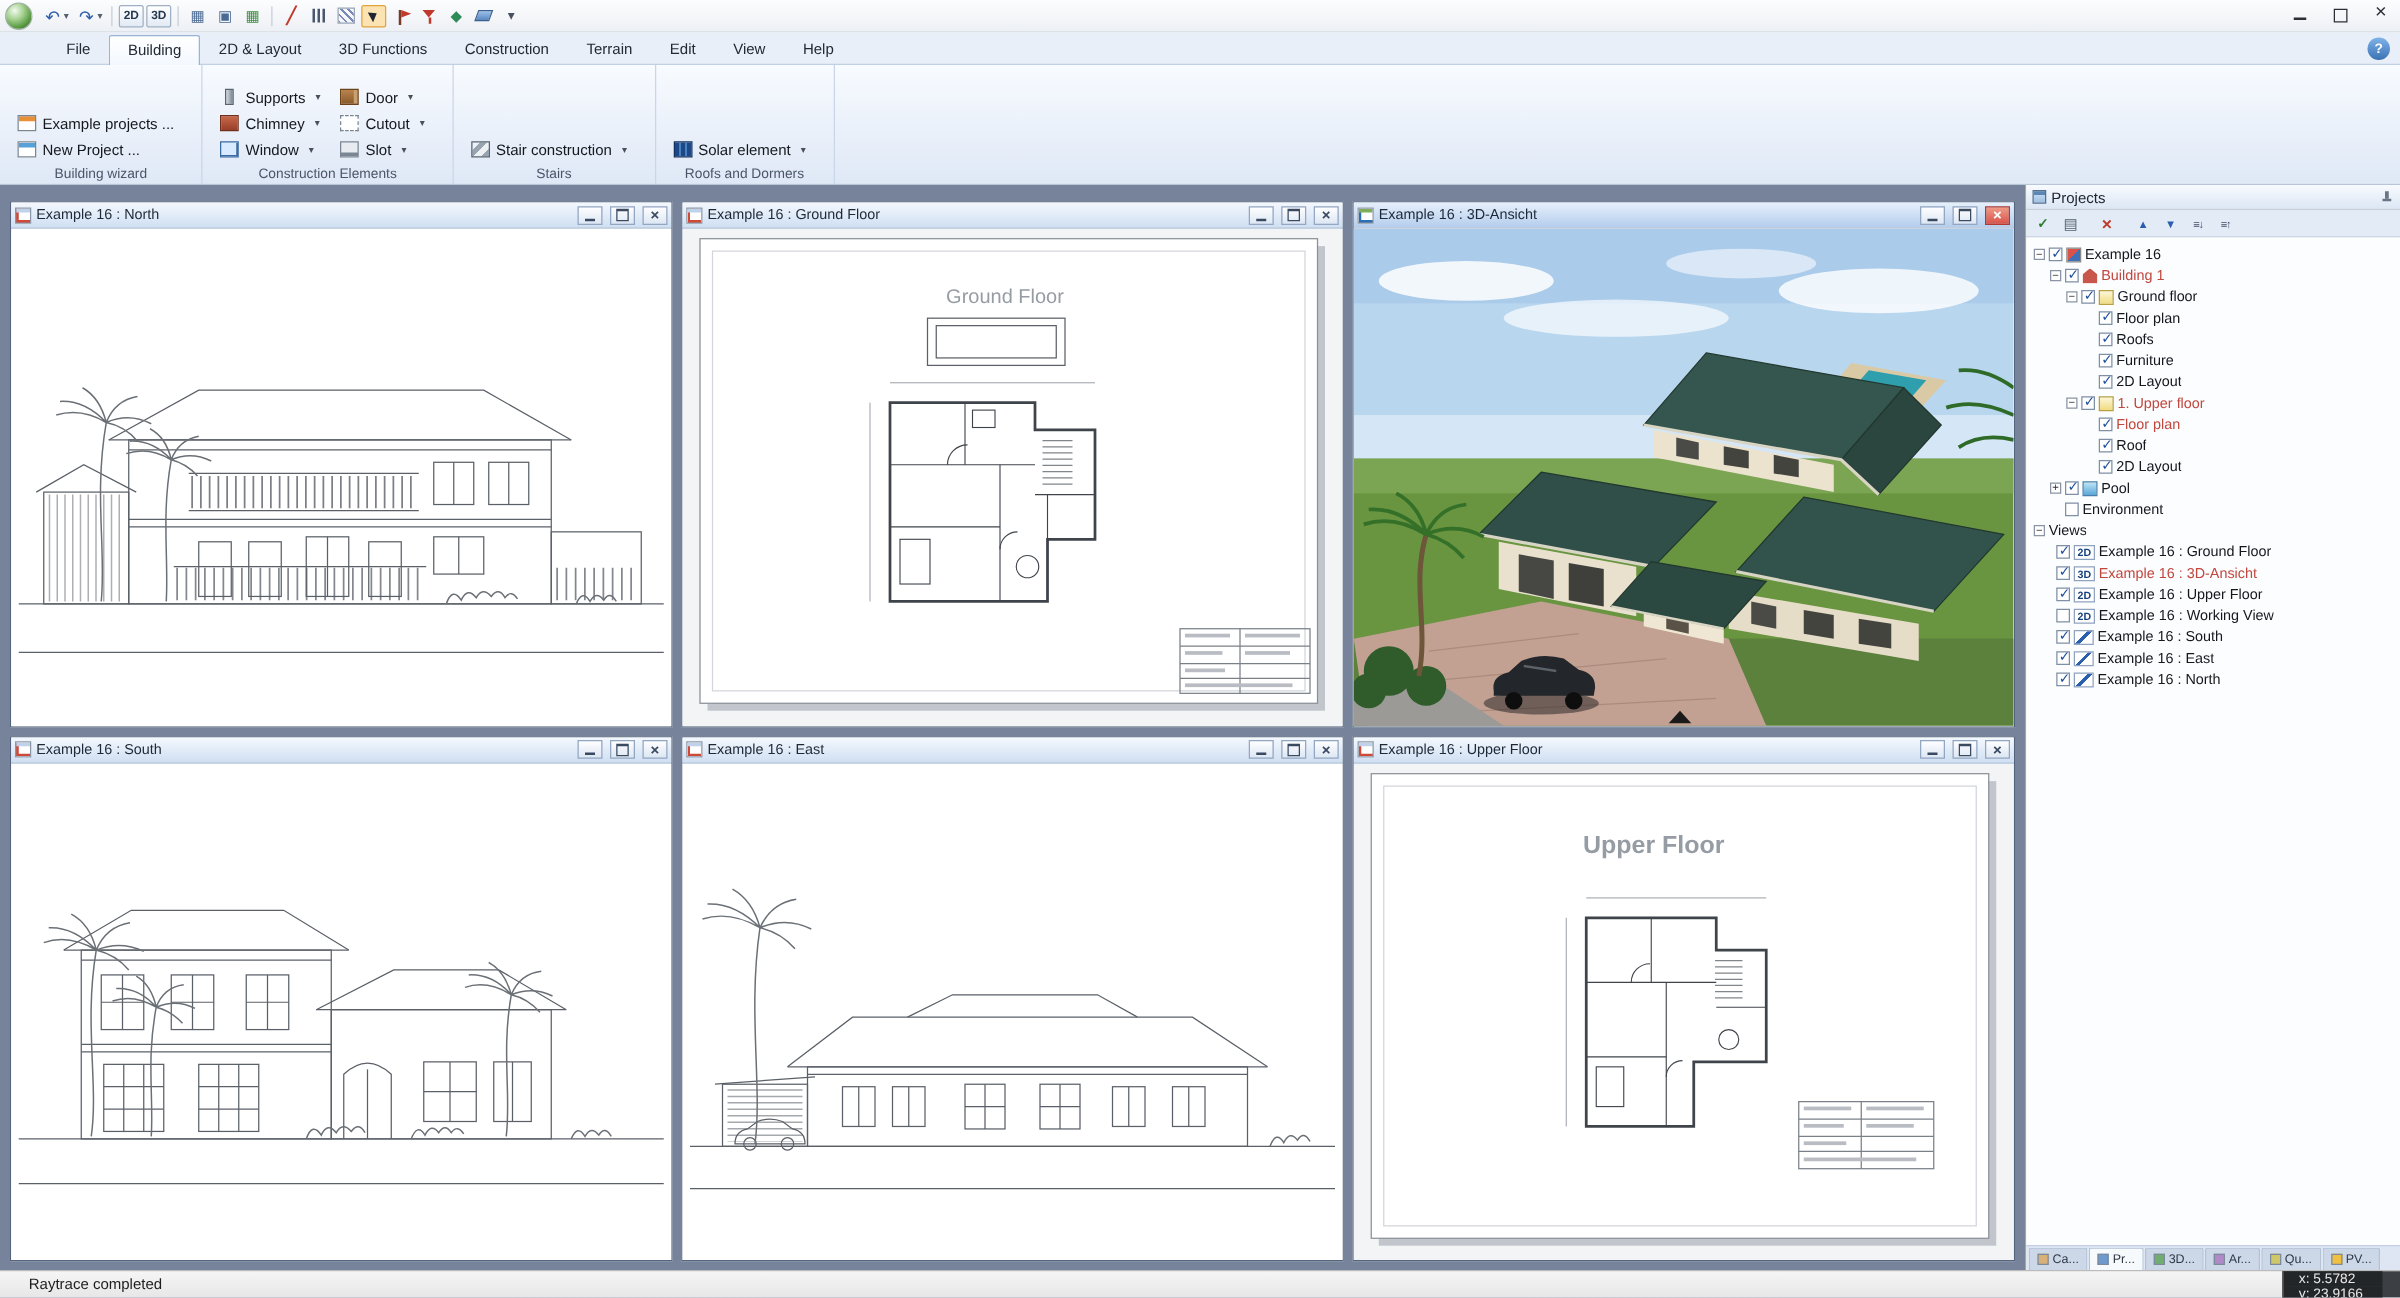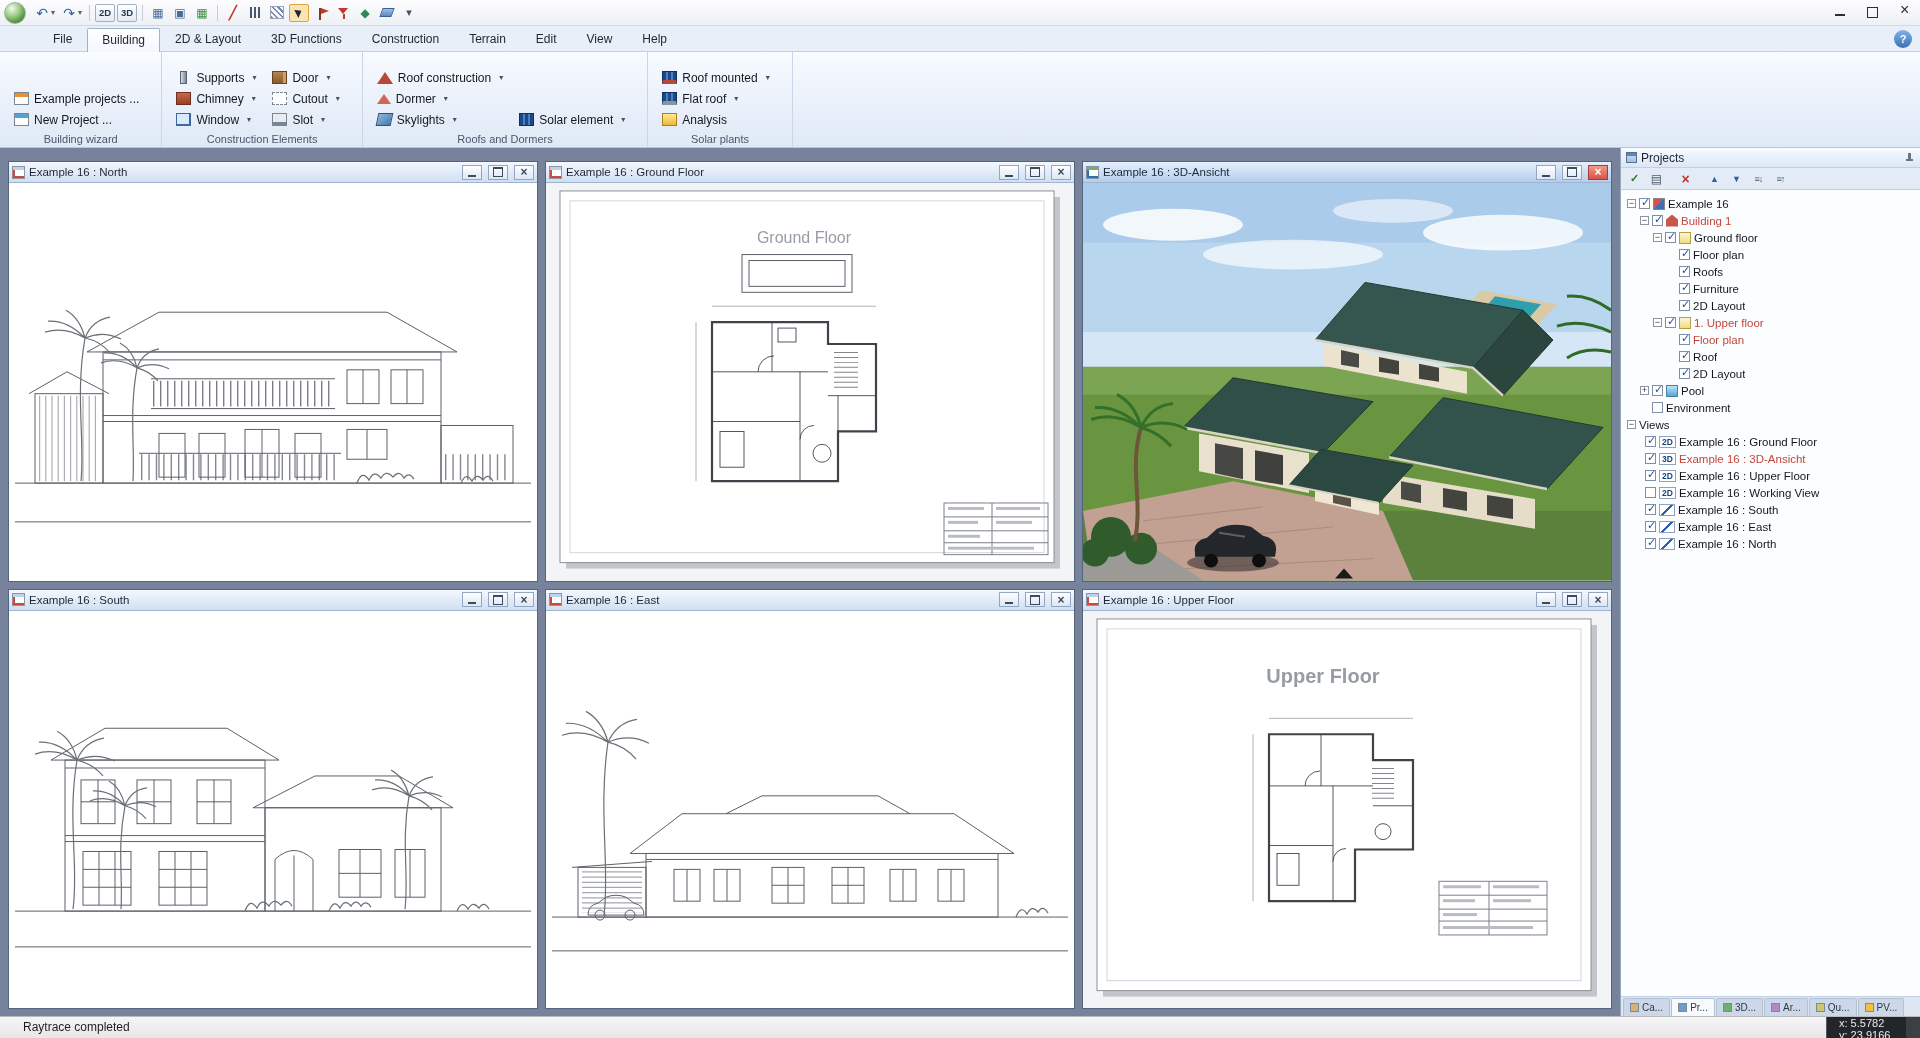--- a/index.html
+++ b/index.html
@@ -233,62 +233,40 @@
           <span>Cutout</span>
         </div>
         <div class="ritem dd">
           <span class="ic ic-slot"></span>
           <span>Slot</span>
         </div>
       </div>
       <div class="rgroup-label">Construction Elements</div>
     </div>
 
-
     <div class="rgroup">
       <div class="rcol">
         <div class="ritem dd">
-          <span class="ic ic-roof"></span>
-          <span>Roof construction</span>
-        </div>
-        <div class="ritem dd">
-          <span class="ic ic-dormer"></span>
-          <span>Dormer</span>
-        </div>
-        <div class="ritem dd">
-          <span class="ic ic-skylight"></span>
-          <span>Skylights</span>
-        </div>
-      </div>
+          <span class="ic ic-stair"></span>
+          <span>Stair construction</span>
+        </div>
+      </div>
+      <div class="rgroup-label">Stairs</div>
+    </div>
+
+    <div class="rgroup">
       <div class="rcol">
         <div class="ritem dd">
           <span class="ic ic-solar"></span>
           <span>Solar element</span>
         </div>
       </div>
       <div class="rgroup-label">Roofs and Dormers</div>
     </div>
 
-    <div class="rgroup">
-      <div class="rcol">
-        <div class="ritem dd">
-          <span class="ic ic-roofm"></span>
-          <span>Roof mounted</span>
-        </div>
-        <div class="ritem dd">
-          <span class="ic ic-flatroof"></span>
-          <span>Flat roof</span>
-        </div>
-        <div class="ritem">
-          <span class="ic ic-analysis"></span>
-          <span>Analysis</span>
-        </div>
-      </div>
-      <div class="rgroup-label">Solar plants</div>
-    </div>
   </div>
 
   <div class="workspace">
 
     <section class="win">
       <header class="wtb">
         <span class="wico"></span>
         <span class="wtitle">Example 16 : North</span>
         <button class="wb wb-min"></button>
         <button class="wb wb-max"></button>

